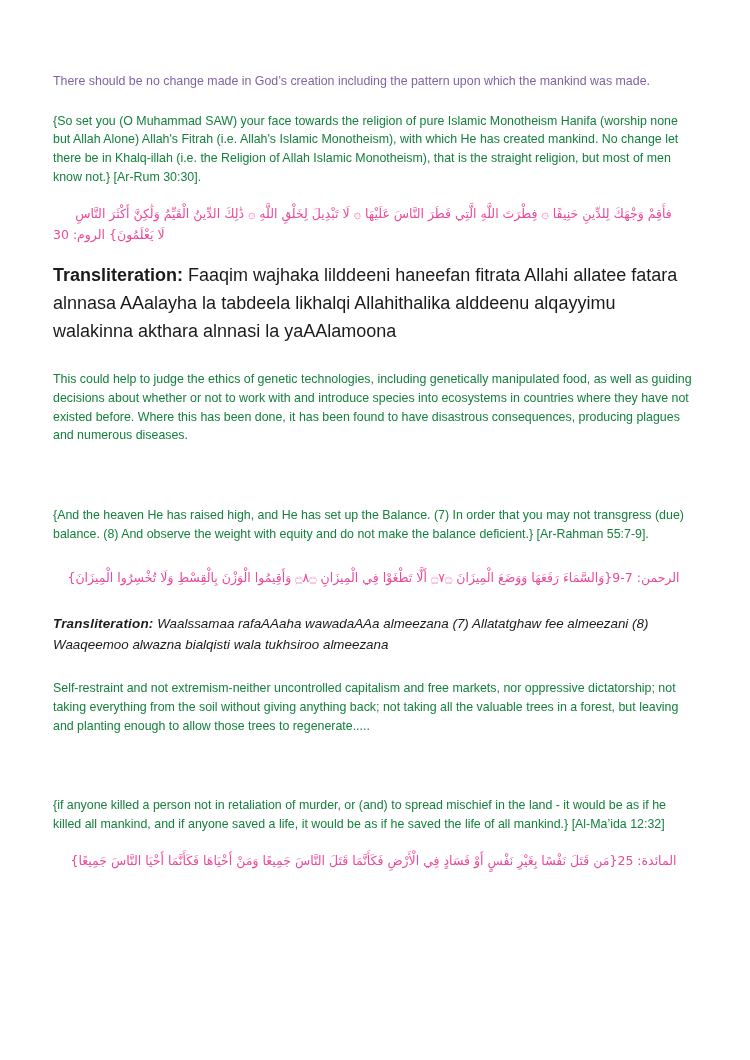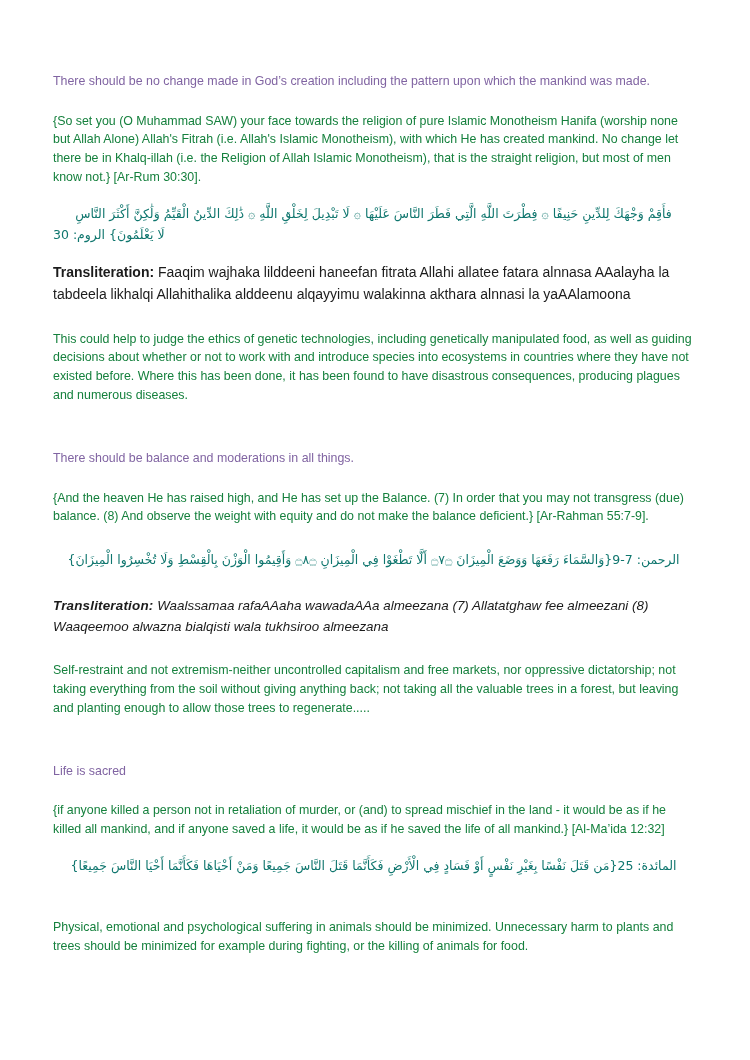--- a/index.html
+++ b/index.html
@@ -36,32 +36,32 @@
     line-height: 1.52;
     color: #15803d;
     margin: 0;
   }
   .gap-sm { height: 17px; }
   .gap-md { height: 24px; }
   .gap-xl { height: 44px; }
   .arabic {
     direction: rtl;
     text-align: center;
-    color: #0f766e;
+    color: #ec4899;
     font-family: "DejaVu Sans", sans-serif;
     font-size: 12.5px;
     line-height: 1.65;
     margin: 0;
     unicode-bidi: plaintext;
   }
   .arabic-2 {
     text-align: left;
   }
   .translit {
-    font-size: 14px;
+    font-size: 18px;
     line-height: 1.55;
     color: #1b1b1b;
     margin: 0;
     text-indent: 0;
   }
   .translit .lbl {
     font-weight: bold;
   }
   .translit.big {
     font-size: 13.4px;
@@ -96,21 +96,20 @@
     <p class="translit"><span class="lbl">Transliteration:</span> <span>Faaqim wajhaka lilddeeni haneefan fitrata Allahi allatee fatara alnnasa AAalayha la tabdeela likhalqi Allahithalika alddeenu alqayyimu walakinna akthara alnnasi la yaAAlamoona</span></p>
 
     <div class="gap-md"></div>
 
     <p class="body-text">This could help to judge the ethics of genetic technologies, including genetically manipulated food, as well as guiding decisions about whether or not to work with and introduce species into ecosystems in countries where they have not existed before. Where this has been done, it has been found to have disastrous consequences, producing plagues and numerous diseases.</p>
   </div>
 
   <div class="gap-xl"></div>
 
   <div class="section">
-    <p class="heading">There should be balance and moderations in all things.</p>
 
     <div class="gap-sm"></div>
 
     <p class="body-text">{And the heaven He has raised high, and He has set up the Balance. (7) In order that you may not transgress (due) balance. (8) And observe the weight with equity and do not make the balance deficient.} [Ar-Rahman 55:7-9].</p>
 
     <div class="gap-md"></div>
 
     <p class="arabic"><span class="nowrap">الرحمن: 7-9</span><span>{وَالسَّمَاءَ رَفَعَهَا وَوَضَعَ الْمِيزَانَ ۝٧۝ أَلَّا تَطْغَوْا فِي الْمِيزَانِ ۝٨۝ وَأَقِيمُوا الْوَزْنَ بِالْقِسْطِ وَلَا تُخْسِرُوا الْمِيزَانَ}</span></p>
 
     <div class="gap-md"></div>
@@ -118,31 +117,29 @@
     <p class="translit big"><span class="lbl">Transliteration:</span> <span>Waalssamaa rafaAAaha wawadaAAa almeezana (7) Allatatghaw fee almeezani (8) Waaqeemoo alwazna bialqisti wala tukhsiroo almeezana</span></p>
 
     <div class="gap-md"></div>
 
     <p class="body-text">Self-restraint and not extremism-neither uncontrolled capitalism and free markets, nor oppressive dictatorship; not taking everything from the soil without giving anything back; not taking all the valuable trees in a forest, but leaving and planting enough to allow those trees to regenerate.....</p>
   </div>
 
   <div class="gap-xl"></div>
 
   <div class="section">
-    <p class="heading">Life is sacred</p>
 
     <div class="gap-sm"></div>
 
     <p class="body-text">{if anyone killed a person not in retaliation of murder, or (and) to spread mischief in the land - it would be as if he killed all mankind, and if anyone saved a life, it would be as if he saved the life of all mankind.} [Al-Ma’ida 12:32]</p>
 
     <div class="gap-sm"></div>
 
     <p class="arabic"><span class="nowrap">المائدة: 25</span><span>{مَن قَتَلَ نَفْسًا بِغَيْرِ نَفْسٍ أَوْ فَسَادٍ فِي الْأَرْضِ فَكَأَنَّمَا قَتَلَ النَّاسَ جَمِيعًا وَمَنْ أَحْيَاهَا فَكَأَنَّمَا أَحْيَا النَّاسَ جَمِيعًا}</span></p>
 
     <div class="gap-sm"></div>
 
 
     <div class="gap-md"></div>
 
-    <p class="body-text">Physical, emotional and psychological suffering in animals should be minimized. Unnecessary harm to plants and trees should be minimized for example during fighting, or the killing of animals for food.</p>
   </div>
 
 </div>
 
 </body></html>

